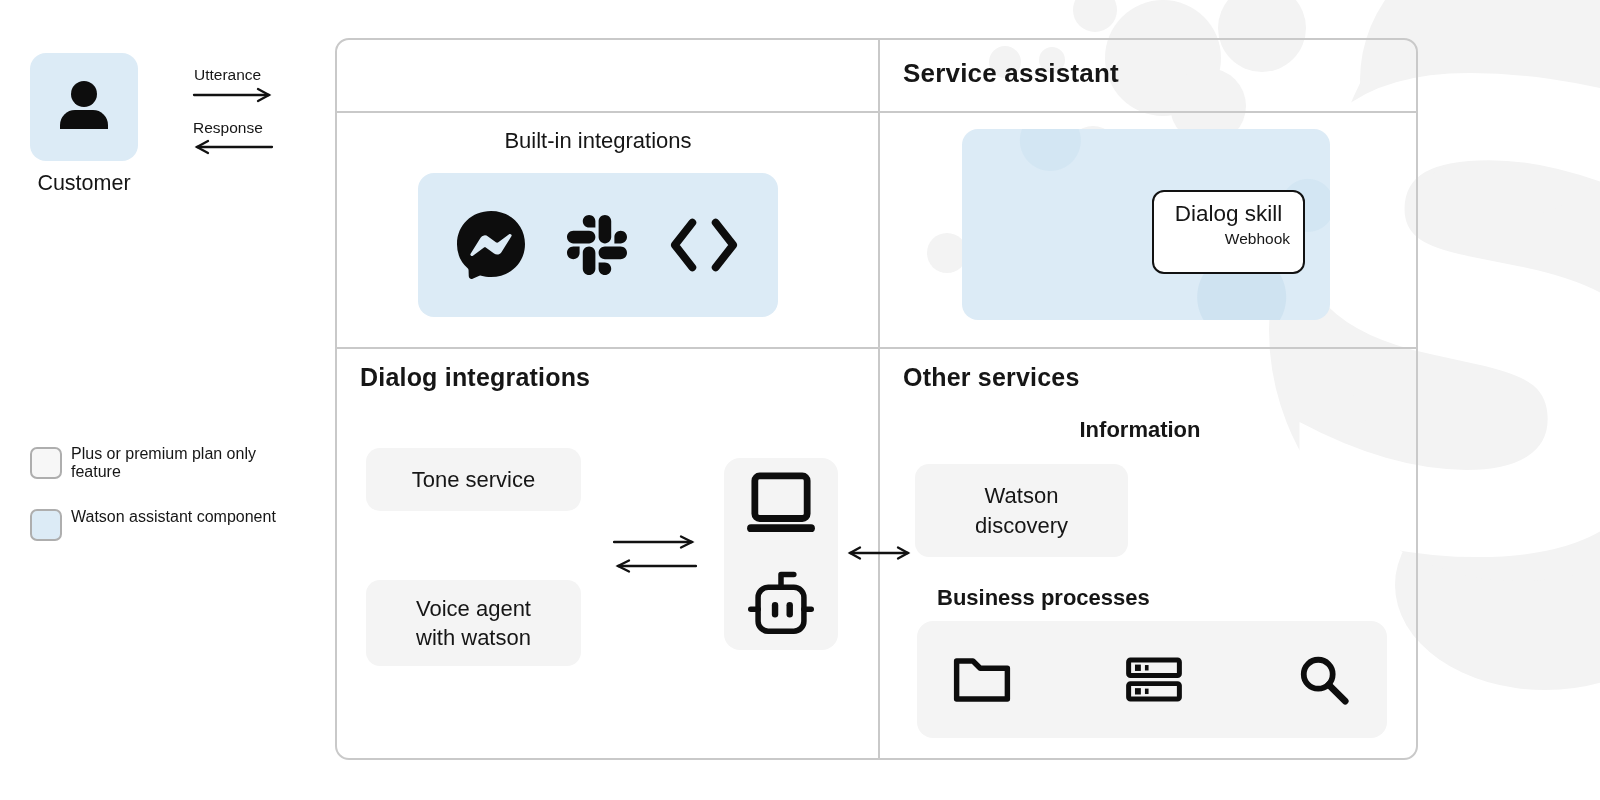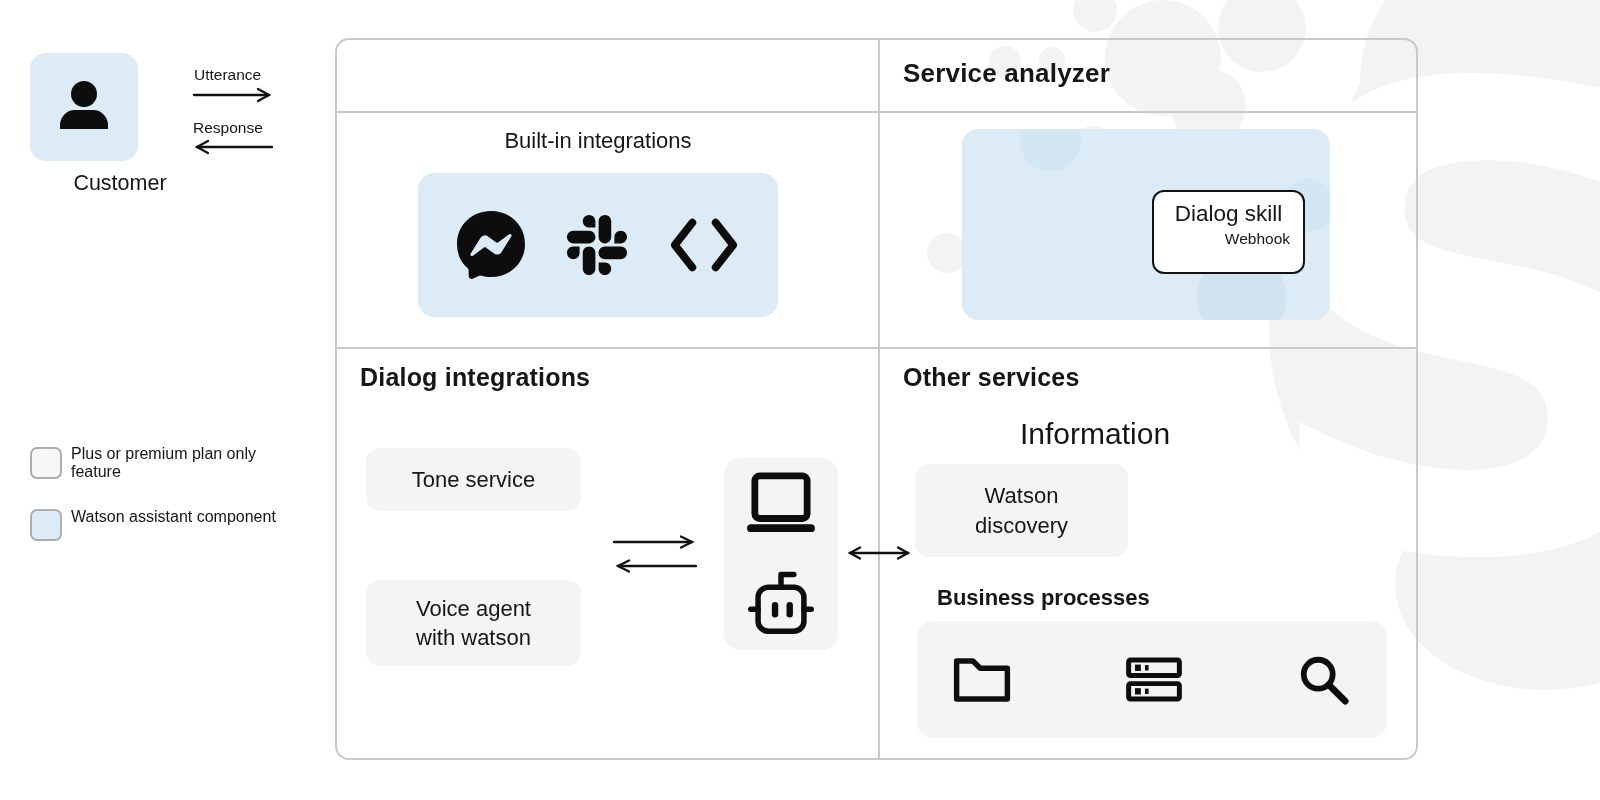--- a/index.html
+++ b/index.html
@@ -10,21 +10,21 @@
   }
   .abs{position:absolute;}
   .z1{z-index:1;}
   
   .watermark{z-index:0;pointer-events:none;}
   
   .frame{border:2px solid #c9c9c9;border-radius:14px;background:transparent;}
   .divider{background:#c9c9c9;}
   .band-title{font-size:26px;font-weight:600;letter-spacing:.2px;}
   .q-title{font-size:25px;font-weight:600;letter-spacing:.2px;}
-  .sub-title{font-size:30px;font-weight:400;text-align:left;}
+  .sub-title{font-size:22px;font-weight:700;text-align:center;}
   .plain-label{font-size:22px;}
   .blue-box{background:#dcebf6;border-radius:16px;}
   .gray-box{background:#f4f4f4;border-radius:14px;display:flex;align-items:center;justify-content:center;text-align:center;}
   .skill-box{background:#ffffff;border:2.5px solid #121212;display:flex;flex-direction:column;align-items:center;justify-content:center;text-align:center;}
   .legend-swatch{width:32px;height:32px;border:2px solid #aeaeae;border-radius:7px;}
   .small-label{font-size:16px;line-height:18px;}
   svg{display:block;}
   .assistant-bg{
     background:
       radial-gradient(circle at 76% 88%, #cfe3f1 0 44px, rgba(0,0,0,0) 45px),
@@ -57,21 +57,21 @@
     <circle cx="620" cy="330" r="215" fill="none" stroke="#f3f3f3" stroke-width="72"></circle>
     <text x="580" y="548" text-anchor="middle" fill="#ffffff" font-family="DejaVu Sans, Liberation Sans, sans-serif" font-weight="bold" font-size="640">S</text>
   </svg>
 
   <div class="abs z1 blue-box" style="left:30px;top:53px;width:108px;height:108px;display:flex;align-items:center;justify-content:center;">
     <svg width="64" height="60" viewBox="0 0 64 60">
       <circle cx="32" cy="17" r="13" fill="#0d0d0d"></circle>
       <path d="M8 52 v-4 a15 15 0 0 1 15 -15 h18 a15 15 0 0 1 15 15 v4 z" fill="#0d0d0d"></path>
     </svg>
   </div>
-  <div class="abs z1" style="left:30px;top:171px;width:108px;text-align:center;font-size:21.5px;margin-left:36px;">Customer</div>
+  <div class="abs z1" style="left:30px;top:171px;width:108px;text-align:center;font-size:21.5px;">Customer</div>
 
   <div class="abs z1" style="left:194px;top:66px;font-size:15.5px;">Utterance</div>
   <svg class="abs z1" style="left:192px;top:86px;" width="82" height="18" viewBox="0 0 82 18">
     <g stroke="#111" stroke-width="2.3" stroke-linecap="round" fill="none">
       <line x1="2" y1="9" x2="77" y2="9"></line>
       <polyline points="66,3 77,9 66,15"></polyline>
     </g>
   </svg>
 
   <div class="abs z1" style="left:193px;top:119px;font-size:15.5px;">Response</div>
@@ -102,21 +102,21 @@
       <path fill="#0d0d0d" d="M25.8 77.6c0 7.1-5.8 12.9-12.9 12.9S0 84.7 0 77.6s5.8-12.9 12.9-12.9h12.9v12.9zm6.5 0c0-7.1 5.8-12.9 12.9-12.9s12.9 5.8 12.9 12.9v32.3c0 7.1-5.8 12.9-12.9 12.9s-12.9-5.8-12.9-12.9V77.6zM45.2 25.8c-7.1 0-12.9-5.8-12.9-12.9S38.1 0 45.2 0s12.9 5.8 12.9 12.9v12.9H45.2zm0 6.5c7.1 0 12.9 5.8 12.9 12.9s-5.8 12.9-12.9 12.9H12.9C5.8 58.1 0 52.3 0 45.2s5.8-12.9 12.9-12.9h32.3zM97 45.2c0-7.1 5.8-12.9 12.9-12.9s12.9 5.8 12.9 12.9-5.8 12.9-12.9 12.9H97V45.2zm-6.5 0c0 7.1-5.8 12.9-12.9 12.9s-12.9-5.8-12.9-12.9V12.9C64.7 5.8 70.5 0 77.6 0s12.9 5.8 12.9 12.9v32.3zM77.6 97c7.1 0 12.9 5.8 12.9 12.9s-5.8 12.9-12.9 12.9-12.9-5.8-12.9-12.9V97h12.9zm0-6.5c-7.1 0-12.9-5.8-12.9-12.9s5.8-12.9 12.9-12.9h32.3c7.1 0 12.9 5.8 12.9 12.9s-5.8 12.9-12.9 12.9H77.6z"></path>
     </svg>
     <svg width="70" height="56" viewBox="0 0 72 56">
       <g stroke="#0d0d0d" stroke-width="8" stroke-linecap="round" stroke-linejoin="round" fill="none">
         <polyline points="24,5 6,28 24,51"></polyline>
         <polyline points="48,5 66,28 48,51"></polyline>
       </g>
     </svg>
   </div>
 
-  <div class="abs z1 band-title" style="left:903px;top:58px;">Service analyzer</div>
+  <div class="abs z1 band-title" style="left:903px;top:58px;">Service assistant</div>
   <div class="abs z1 assistant-bg" style="left:962px;top:129px;width:368px;height:191px;">
     <div class="skill-box" style="position:absolute;left:190px;top:61px;width:153px;height:84px;border-radius:12px;justify-content:flex-start;padding-top:9px;">
       <span style="font-size:22.5px;">Dialog skill</span>
       <span style="align-self:flex-end;padding-right:13px;margin-top:3px;font-size:15.5px;">Webhook</span>
     </div>
   </div>
 
   <div class="abs z1 q-title" style="left:360px;top:363px;">Dialog integrations</div>
   <div class="abs z1 gray-box" style="left:366px;top:448px;width:215px;height:63px;">
     <span class="plain-label">Tone service</span>

